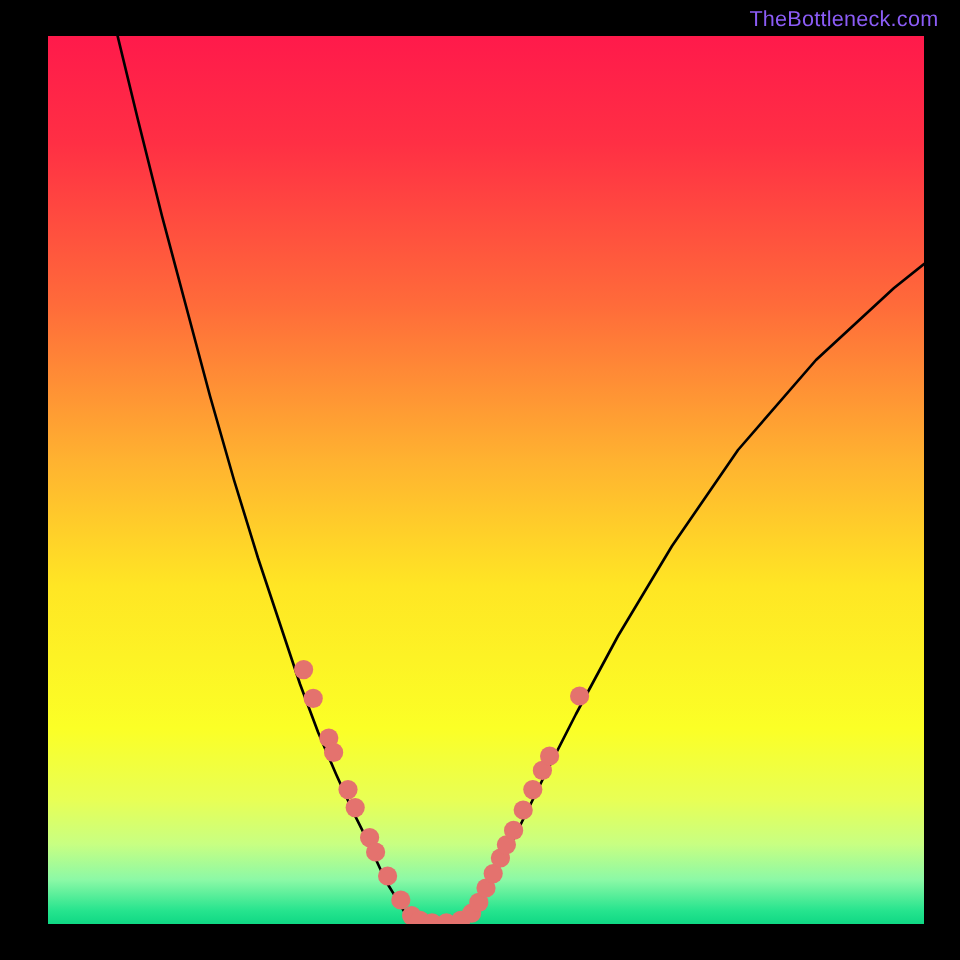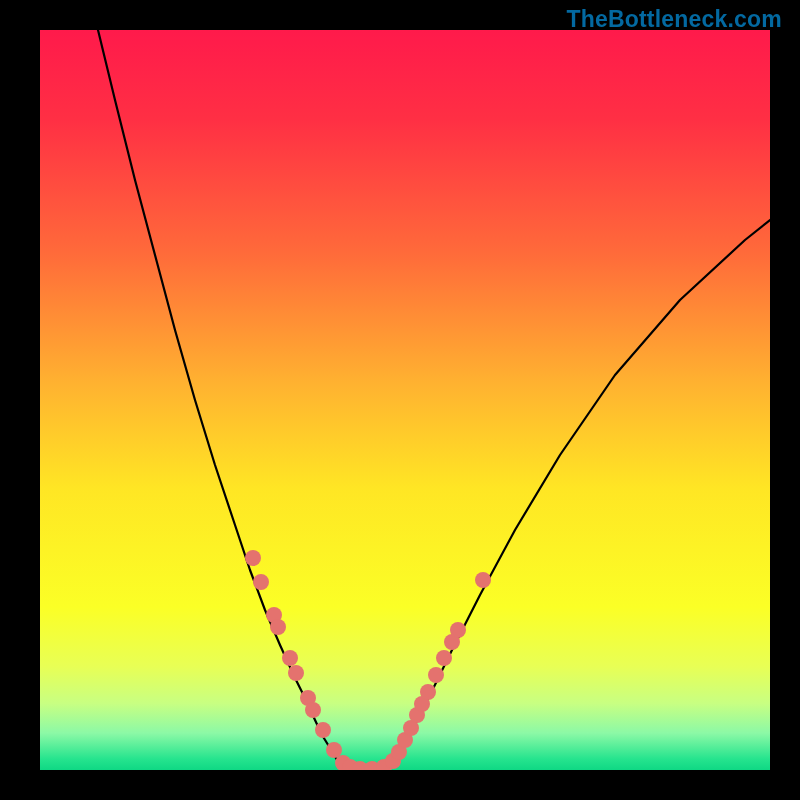--- a/index.html
+++ b/index.html
@@ -31,23 +31,23 @@
     position: absolute;
     left: 0;
     top: 0;
     width: 100%;
     height: 100%;
   }
   .watermark {
     position: absolute;
     top: 6px;
     right: 18px;
-    color: #0369a1;
-    font-size: 23px;
-    font-weight: 700;
+    color: #8b5cf6;
+    font-size: 18px;
+    font-weight: 400;
     letter-spacing: 0.2px;
     z-index: 50;
   }
   svg.curve {
     position: absolute;
     left: 0;
     top: 0;
     width: 100%;
     height: 100%;
     z-index: 10;

